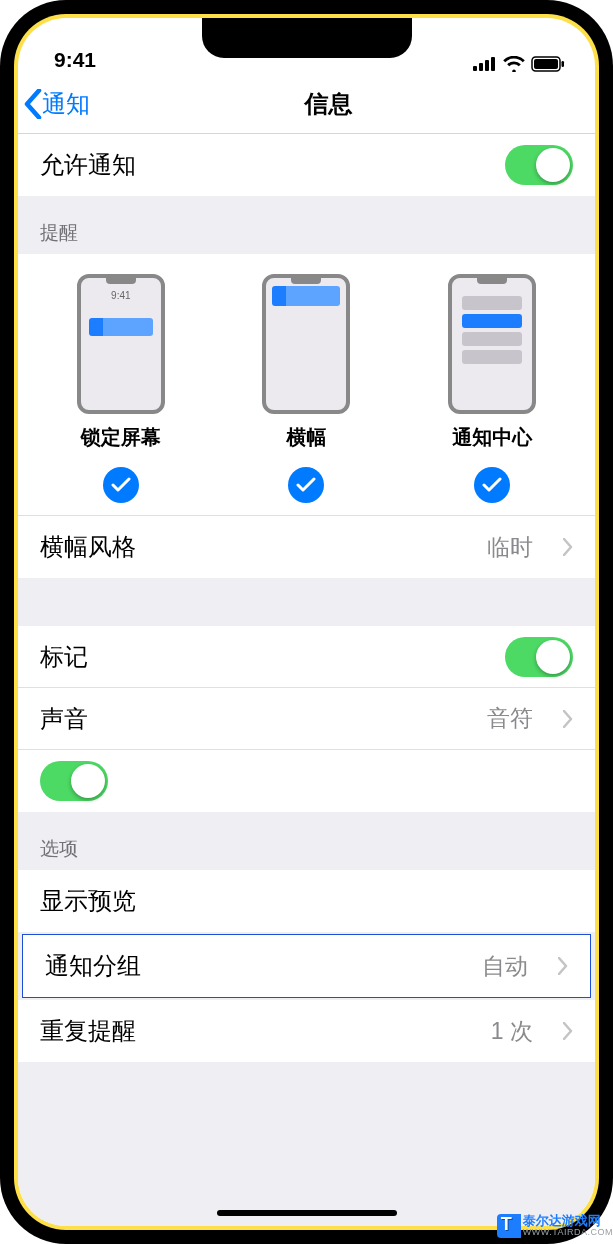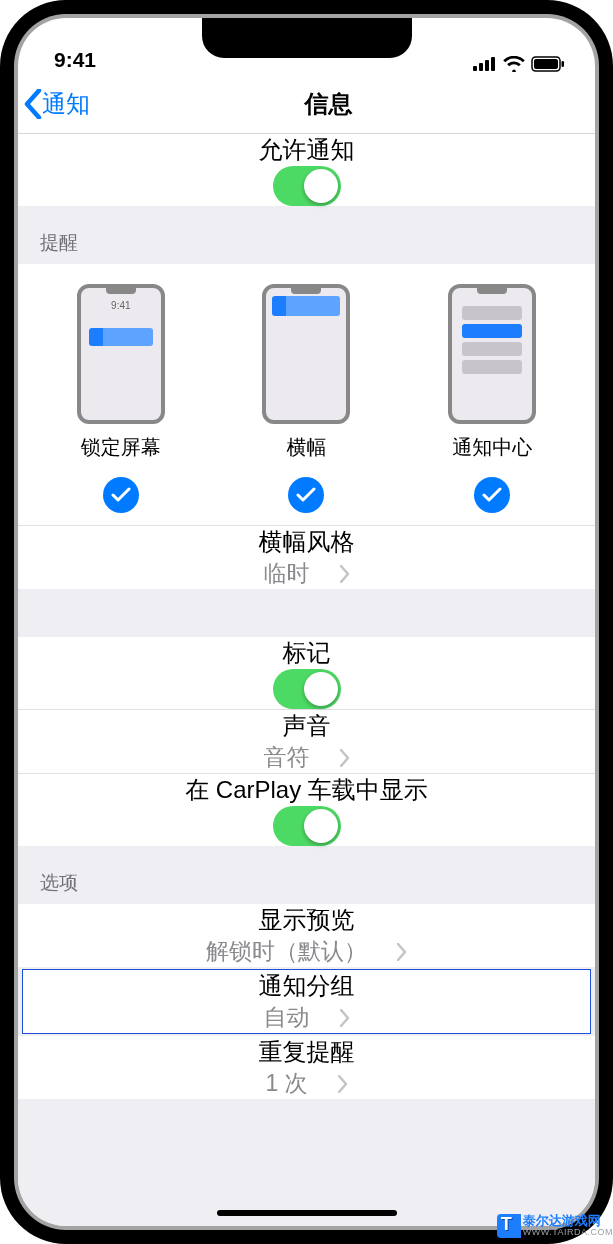--- a/index.html
+++ b/index.html
@@ -10,21 +10,21 @@
     position: absolute;
     top: 0; left: 0;
     width: 613px; height: 1244px;
     border-radius: 66px;
     background: #000;
     padding: 14px;
   }
   .phone-inner {
     width: 100%; height: 100%;
     border-radius: 52px;
-    background: #a3a3a3;
+    background: #fde047;
     padding: 4px;
     position: relative;
   }
   .phone-screen {
     width: 100%; height: 100%;
     border-radius: 48px;
     background: #fff;
     overflow: hidden;
     position: relative;
   }
@@ -78,21 +78,20 @@
 
   .cell-group { background: #fff; }
   .cell {
     min-height: 62px;
     padding: 0 22px;
     display: flex;
     align-items: center;
     justify-content: space-between;
     border-bottom: 1px solid #e0dfe3;
     font-size: 24px;
-    flex-direction: column;
   }
   .cell:last-child { border-bottom: none; }
   .cell-label { color: #000; }
   .cell-value { color: #8a8a8e; font-size: 23px; display: flex; align-items: center; gap: 20px; }
   .chevron { margin-left: 10px; }
 
   .section-header {
     padding: 24px 22px 8px;
     color: #717176;
     font-size: 19px;
@@ -158,21 +157,21 @@
   .ap-center .mini-bar-gray { position: absolute; left: 10px; right: 10px; height: 14px; border-radius: 3px; background: #c7c5cb; }
   .ap-center .b1 { top: 18px; }
   .ap-center .b2 { top: 36px; background: #1d7dff; }
   .ap-center .b3 { top: 54px; }
   .ap-center .b4 { top: 72px; }
   .ap-banner .mini-bar {
     position: absolute; top: 8px; left: 6px; right: 6px;
     height: 20px; border-radius: 3px;
     background: linear-gradient(to right, #1d7dff 14px, #5ca4ff 14px);
   }
-  .alert-label { font-size: 20px; color: #000; margin-bottom: 16px; }
+  .alert-label { font-size: 20px; color: #000; margin-bottom: 16px; font-weight: bold; }
   .alert-check {
     width: 36px; height: 36px;
     border-radius: 50%;
     background: #007aff;
     margin: 0 auto;
     display: flex; align-items: center; justify-content: center;
   }
 
   .spacer { height: 48px; }
 
@@ -337,36 +336,29 @@
           <div class="cell">
             <span class="cell-label">声音</span>
             <span class="cell-value">
               <span>音符</span>
               <svg class="chevron" width="10" height="18" viewBox="0 0 10 18">
                   <polyline points="1,1 8,9 1,17" fill="none" stroke="#c4c4c6" stroke-width="2.5" stroke-linecap="round" stroke-linejoin="round"></polyline>
                 </svg>
             </span>
           </div>
           <div class="cell">
-            <span class="cell-label">在 CarPlay 车载中显示</span>
             <div class="toggle"></div>
           </div>
         </div>
 
         <div class="section-header">选项</div>
 
         <div class="cell-group">
           <div class="cell">
             <span class="cell-label">显示预览</span>
-            <span class="cell-value">
-              <span>解锁时（默认）</span>
-              <svg class="chevron" width="10" height="18" viewBox="0 0 10 18">
-                  <polyline points="1,1 8,9 1,17" fill="none" stroke="#c4c4c6" stroke-width="2.5" stroke-linecap="round" stroke-linejoin="round"></polyline>
-                </svg>
-            </span>
           </div>
         </div>
         <div class="notif-group-row-highlight">
           <div class="cell-group">
             <div class="cell" style="border-bottom:none;">
               <span class="cell-label">通知分组</span>
               <span class="cell-value">
                 <span>自动</span>
                 <svg class="chevron" width="10" height="18" viewBox="0 0 10 18">
                     <polyline points="1,1 8,9 1,17" fill="none" stroke="#c4c4c6" stroke-width="2.5" stroke-linecap="round" stroke-linejoin="round"></polyline>

